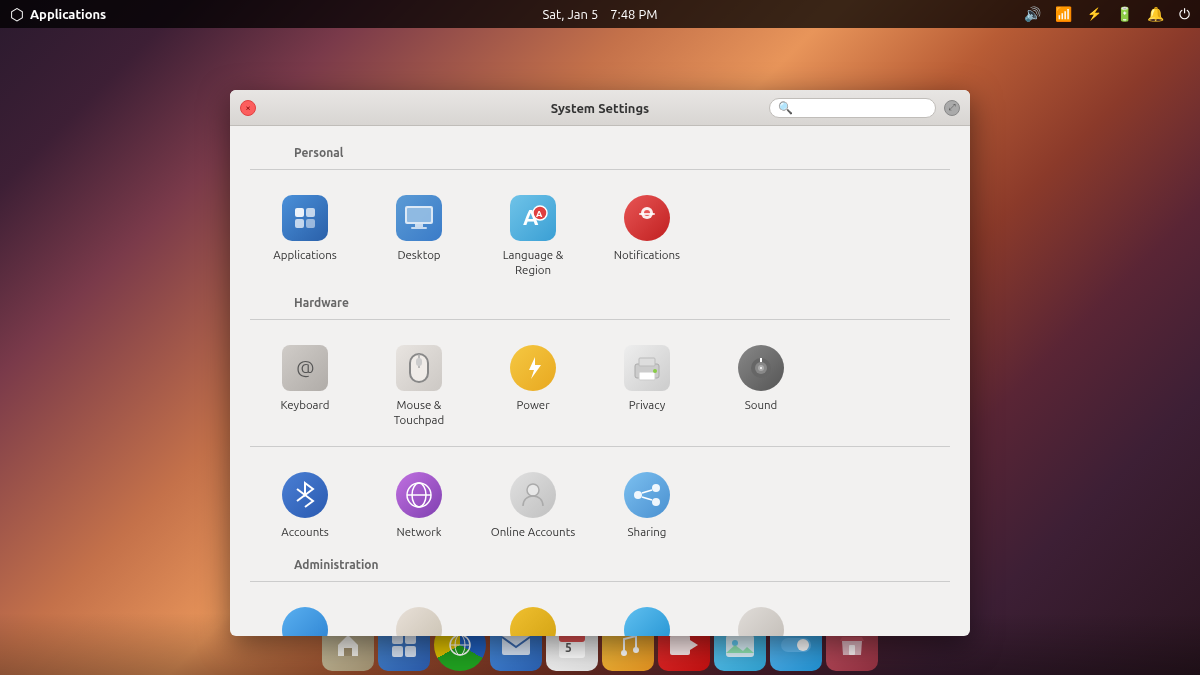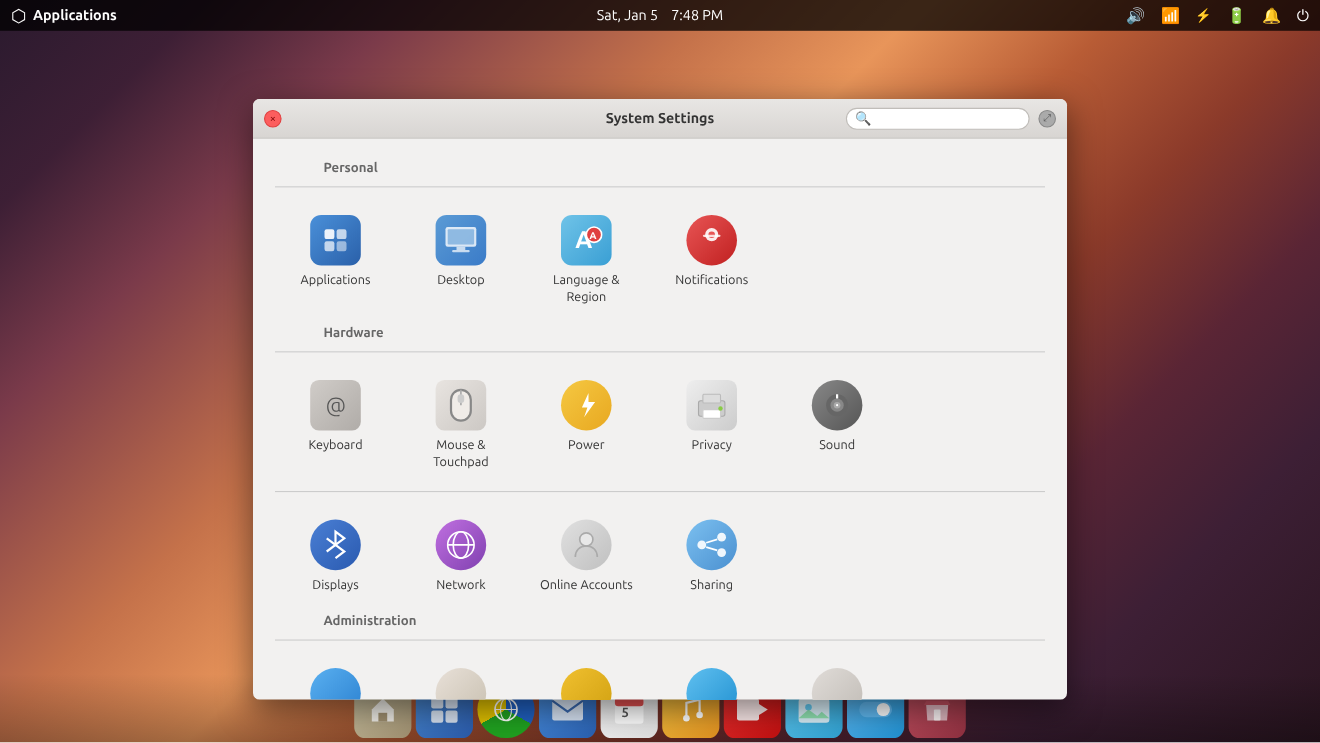--- a/index.html
+++ b/index.html
@@ -640,21 +640,21 @@
             <div class="settings-item-icon">
               <div class="icon-bluetooth">
                 <svg width="24" height="32" viewBox="0 0 24 32" fill="none">
                   <path d="M12 4 L20 10 L12 16 L12 4Z" stroke="white" stroke-width="2" fill="none"></path>
                   <path d="M12 16 L20 22 L12 28" stroke="white" stroke-width="2" fill="none"></path>
                   <line x1="4" y1="10" x2="12" y2="16" stroke="white" stroke-width="2"></line>
                   <line x1="4" y1="22" x2="12" y2="16" stroke="white" stroke-width="2"></line>
                 </svg>
               </div>
             </div>
-            <div class="settings-item-label">Displays</div>
+            <div class="settings-item-label">Accounts</div>
           </div>
 
           <div class="settings-item">
             <div class="settings-item-icon">
               <div class="icon-network">
                 <svg width="30" height="30" viewBox="0 0 30 30" fill="none">
                   <circle cx="15" cy="15" r="12" stroke="white" stroke-width="1.5" fill="none"></circle>
                   <ellipse cx="15" cy="15" rx="7" ry="12" stroke="white" stroke-width="1.5" fill="none"></ellipse>
                   <line x1="3" y1="15" x2="27" y2="15" stroke="white" stroke-width="1.5"></line>
                 </svg>

